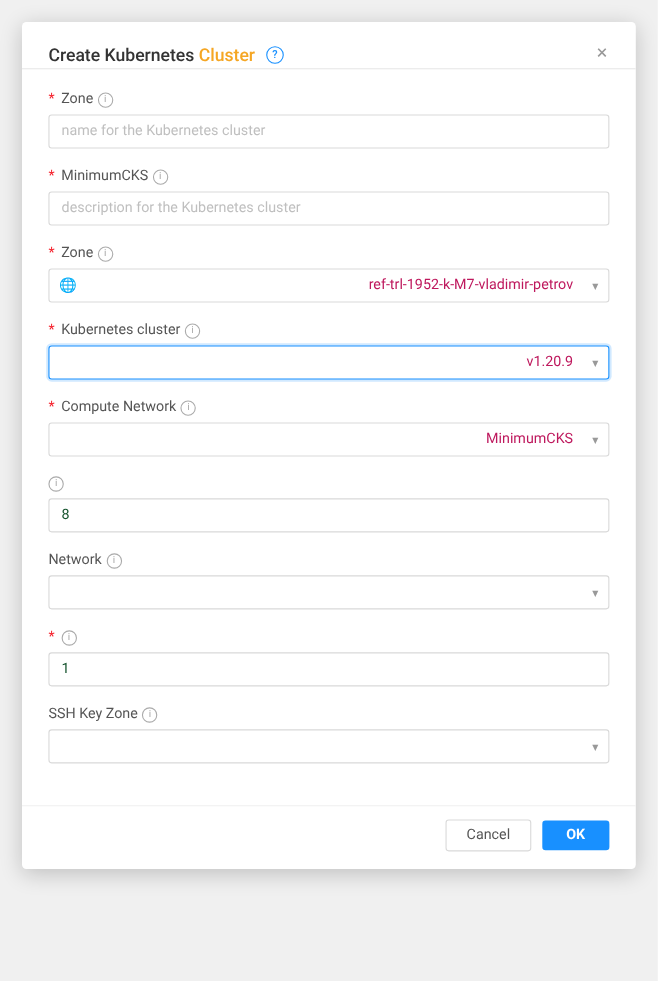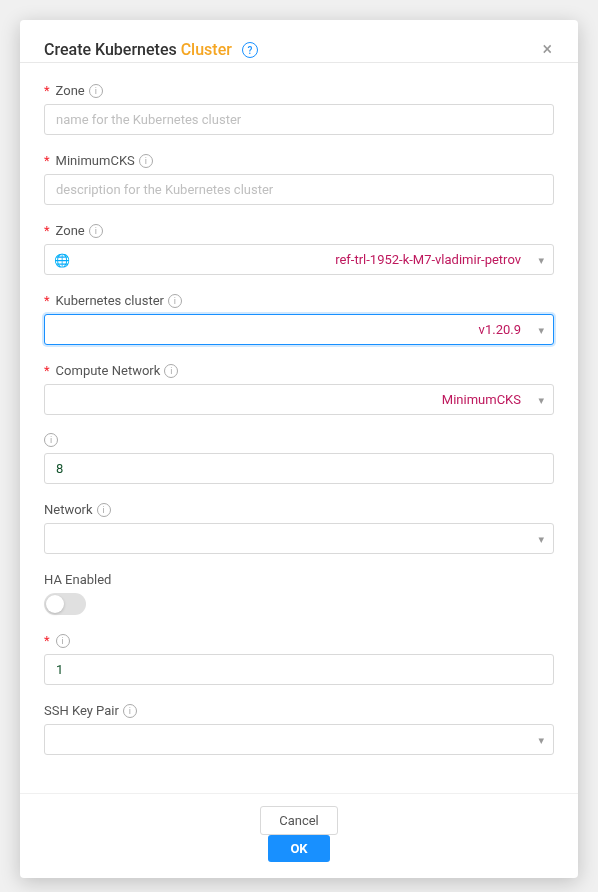--- a/index.html
+++ b/index.html
@@ -193,22 +193,22 @@
       left: 2px;
       transition: left 0.2s;
       box-shadow: 0 1px 3px rgba(0,0,0,0.2);
     }
 
     .dialog-footer {
       display: flex;
       justify-content: flex-end;
       align-items: center;
       padding: 12px 24px 16px 24px;
+      gap: 10px;
       border-top: 1px solid #f0f0f0;
-      flex-direction: column;
     }
 
     .btn-cancel {
       padding: 6px 18px;
       border: 1px solid #d9d9d9;
       border-radius: 3px;
       background: white;
       font-size: 13px;
       color: #555;
       cursor: pointer;
@@ -314,42 +314,32 @@
         <span class="info-icon">i</span>
       </div>
       <div class="form-select-wrapper">
         <select class="form-select">
           <option value=""></option>
         </select>
         <span class="select-chevron">▾</span>
       </div>
     </div>
 
-    <div class="form-field">
-      <div class="field-label">
-        <span>HA Enabled</span>
-      </div>
-      <div class="toggle-container">
-        <div class="toggle">
-          <div class="toggle-knob"></div>
-        </div>
-      </div>
-    </div>
 
     <div class="form-field">
       <div class="field-label">
         <span class="required-star">*</span>
         <span class="info-icon">i</span>
       </div>
       <input class="form-input" type="text" value="1" style="">
     </div>
 
     <div class="form-field">
       <div class="field-label">
-        <span>SSH Key Pair</span>
+        <span>SSH Key Zone</span>
         <span class="info-icon">i</span>
       </div>
       <div class="form-select-wrapper">
         <select class="form-select">
           <option value=""></option>
         </select>
         <span class="select-chevron">▾</span>
       </div>
     </div>
 

